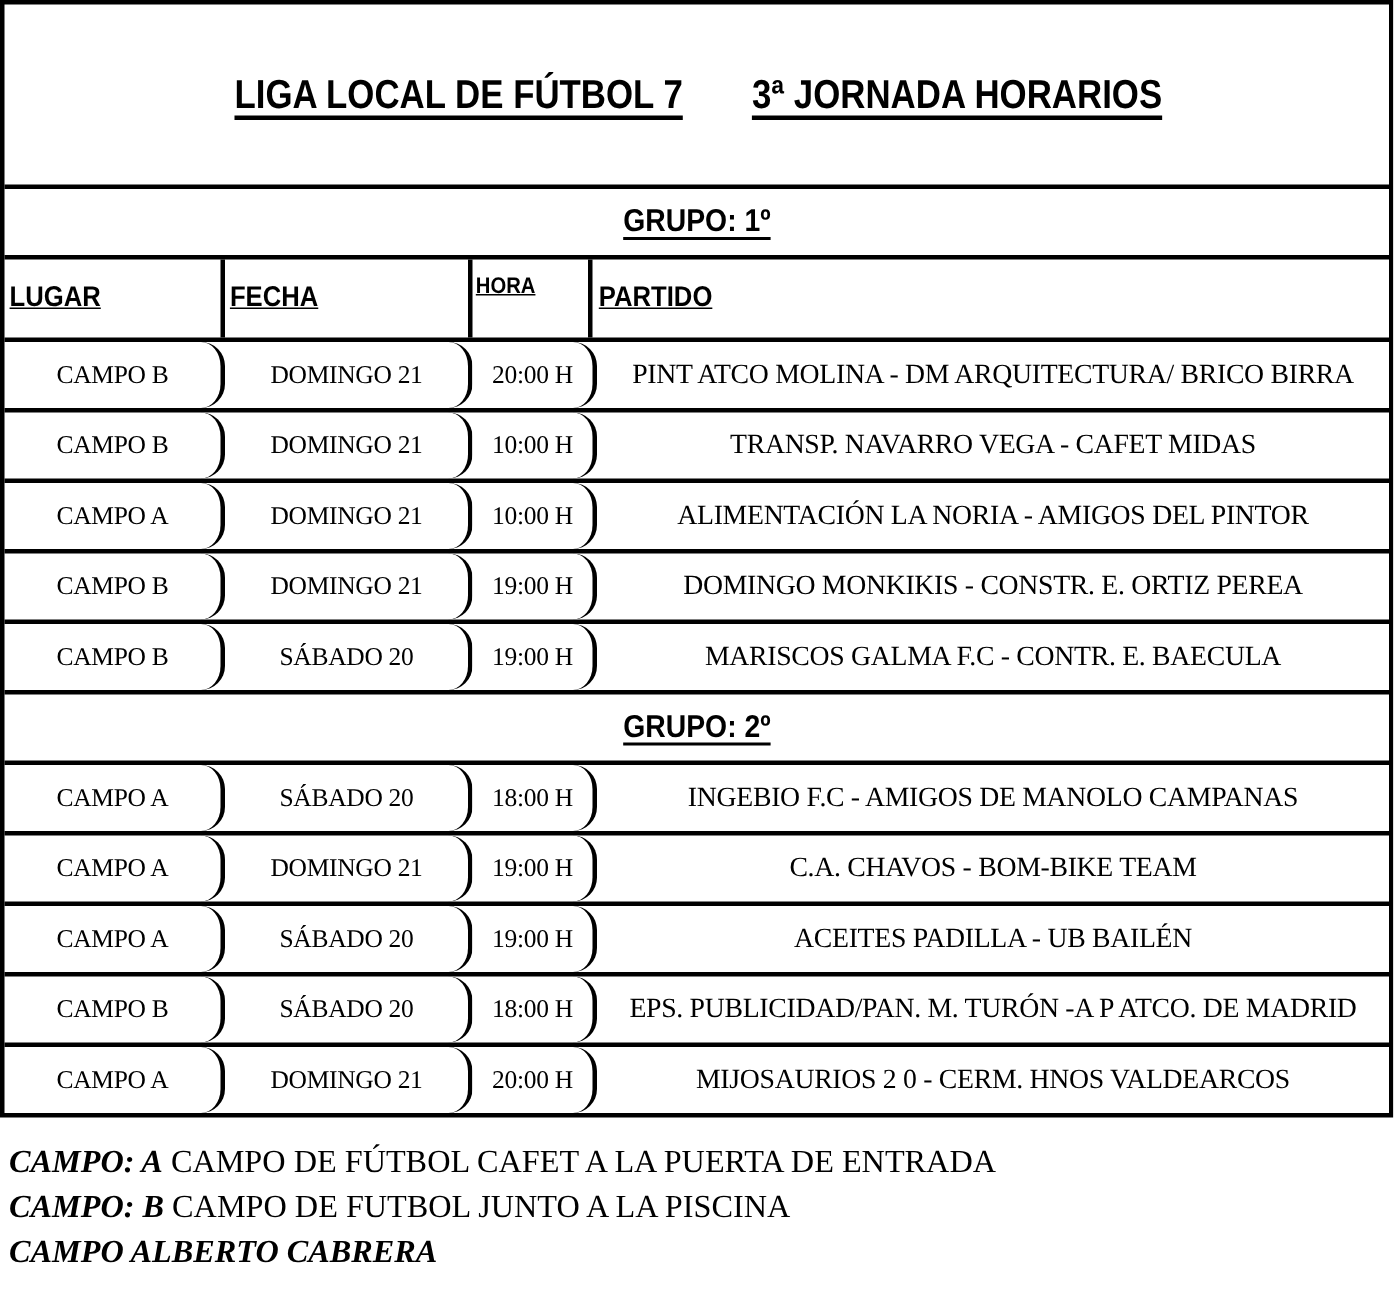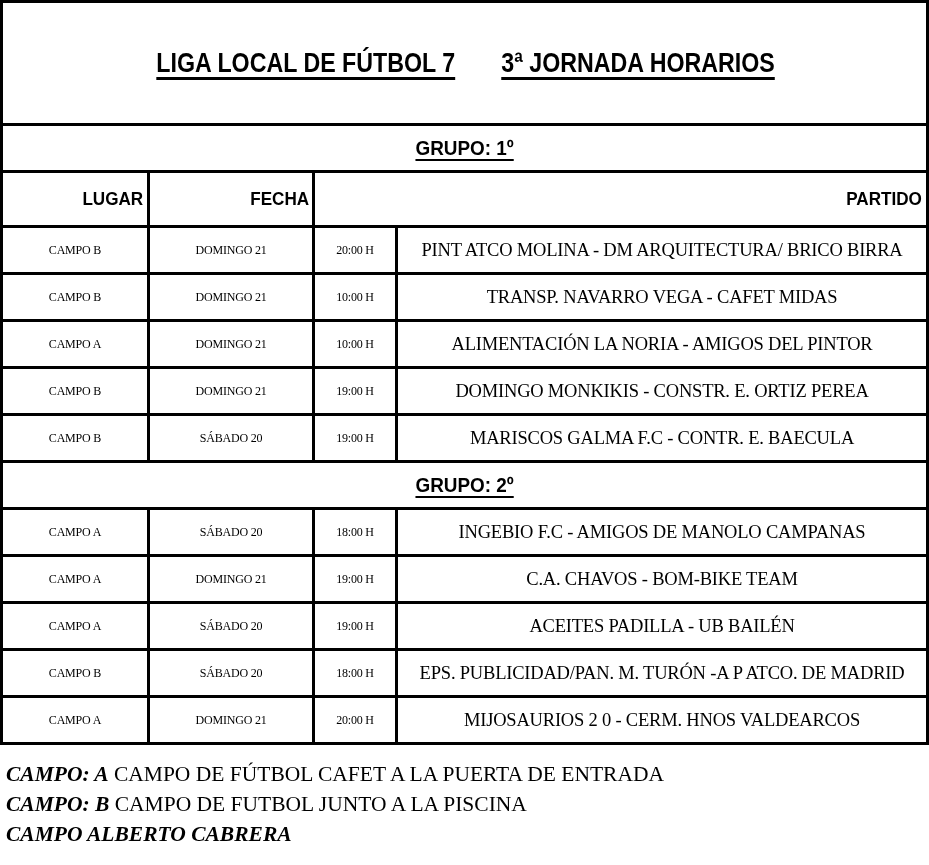--- a/index.html
+++ b/index.html
@@ -60,24 +60,25 @@
   }
   
   .header-row {
     height:52px;
     border-bottom:3px solid #000;
     display:flex;
   }
   .hcell {
     display:flex;
     align-items:center;
-    justify-content:flex-end;
+    justify-content:flex-start;
     font-family:"Liberation Sans", sans-serif;
     font-weight:bold;
     font-size:19px;
+    text-decoration:underline;
   }
   .hcell > span { display:inline-block; transform:scaleX(0.9); white-space:nowrap; }
   .hcell.c3 { font-size:15px; align-items:flex-start; padding-top:9px; box-sizing:border-box; }
   
   .row {
     height:44px;
     border-bottom:3px solid #000;
     display:flex;
   }
   .row.last { border-bottom:none; }
@@ -85,21 +86,21 @@
     display:flex;
     align-items:center;
     justify-content:center;
     text-align:center;
     letter-spacing:-0.2px;
   }
   .c1 { width:144px; border-right:3px solid #000; box-sizing:content-box; }
   .c2 { width:162px; border-right:3px solid #000; }
   .c3 { width:80px;  border-right:3px solid #000; }
   .c4 { flex:1; }
-  .cell.c1, .cell.c2, .cell.c3 { font-size:12px; }
+  .cell.c1, .cell.c2, .cell.c3 { font-size:17px;border-radius:16px; }
   .cell.c4 { font-size:18.5px; padding:0 6px; }
   
   .footer {
     margin:14px 0 0 6px;
     font-size:21.5px;
     line-height:30px;
   }
   .lead { font-weight:bold; font-style:italic; }
 </style>
 </head>
@@ -118,20 +119,23 @@
       <span class="group-label">GRUPO: 1º</span>
     </div>
 
     <div class="header-row">
       <div class="hcell c1">
           <span>LUGAR</span>
         </div>
       <div class="hcell c2">
           <span>FECHA</span>
         </div>
+      <div class="hcell c3">
+          <span>HORA</span>
+        </div>
       <div class="hcell c4">
           <span>PARTIDO</span>
         </div>
     </div>
 
     <div class="row">
       <div class="cell c1">CAMPO B</div>
       <div class="cell c2">DOMINGO 21</div>
       <div class="cell c3">20:00 H</div>
       <div class="cell c4">PINT ATCO MOLINA - DM ARQUITECTURA/ BRICO BIRRA</div>

